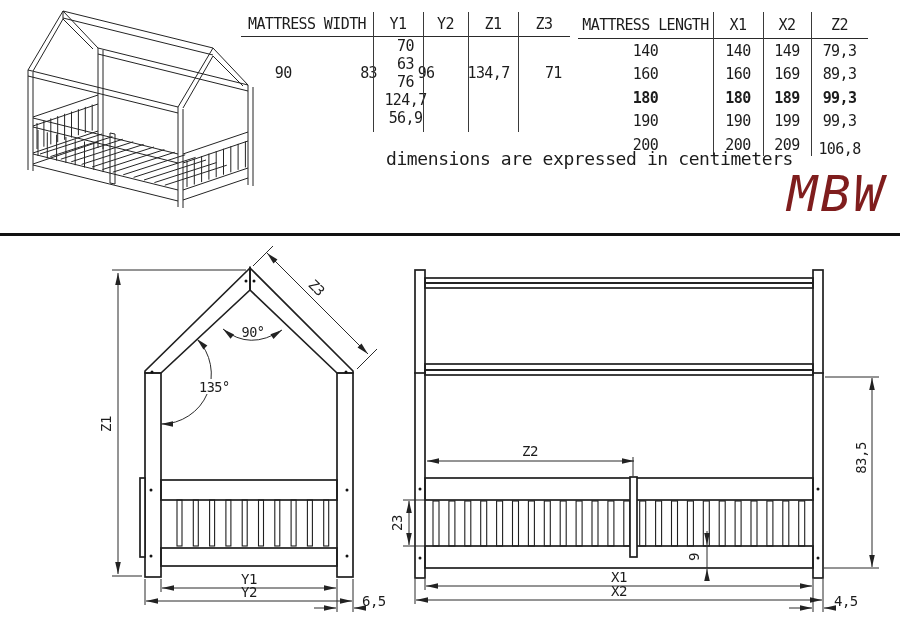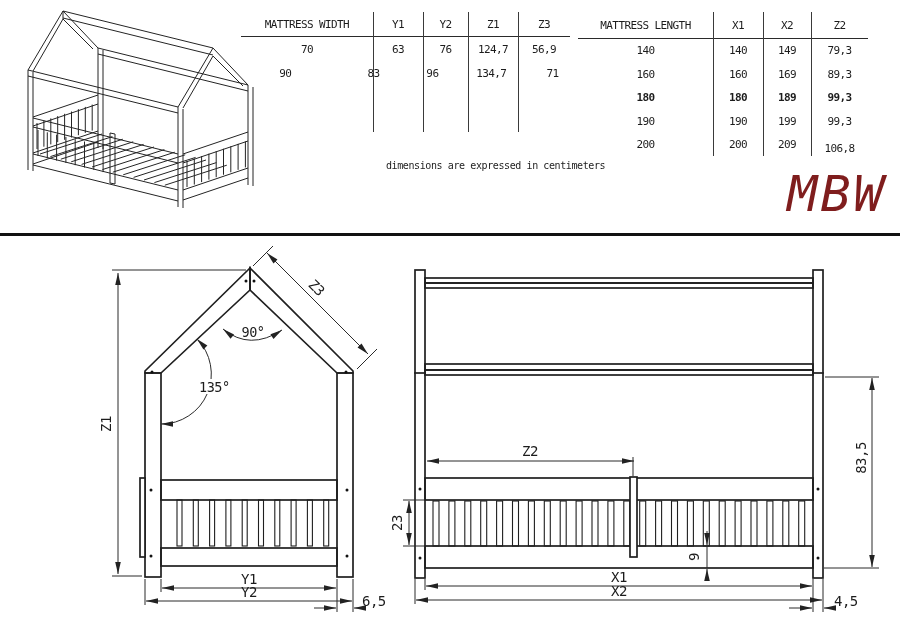--- a/index.html
+++ b/index.html
@@ -9,27 +9,27 @@
   
   .part{stroke:#1f1f1f;stroke-width:1.7;fill:none;stroke-linecap:square;}
   .partw{stroke:#1f1f1f;stroke-width:1.7;fill:#fff;}
   .dim{stroke:#2b2b2b;stroke-width:1;fill:none;}
   .slats rect{stroke:#1f1f1f;stroke-width:1.1;fill:none;}
   .isoln line, .iso{stroke:#242424;stroke-width:1;fill:none;}
   .dot{fill:#111;stroke:none;}
   text.dlab{font-family:"DejaVu Sans Mono",monospace;font-size:14px;fill:#1c1c1c;letter-spacing:-0.5px;}
   text.alab{font-family:"DejaVu Sans Mono",monospace;font-size:13.5px;fill:#1c1c1c;letter-spacing:-0.5px;}
   
-  .dtable{position:absolute;font-size:11px;letter-spacing:-0.6px;color:#1c1c1c;}
+  .dtable{position:absolute;font-size:15px;letter-spacing:-0.6px;color:#1c1c1c;}
   .dtable .seps{position:absolute;top:0;bottom:0;}
   .sep{position:absolute;top:0;bottom:0;width:1px;background:#3a3a3a;}
   .trow{display:flex;align-items:center;}
   .hrow{border-bottom:1.6px solid #2a2a2a;}
   .tcell{display:flex;align-items:center;justify-content:center;white-space:nowrap;}
-  .note{position:absolute;left:386px;top:160px;font-size:10px;letter-spacing:-0.4px;color:#1c1c1c;}
+  .note{position:absolute;left:386px;top:148px;font-size:18px;letter-spacing:-0.4px;color:#1c1c1c;}
   .brand{position:absolute;left:778px;top:167px;width:118px;font-size:50px;font-style:italic;
          letter-spacing:3px;color:#7f1d1d;line-height:1.1;text-align:center;}
 </style>
 </head>
 <body>
 
 <svg class="sheet" viewBox="0 0 900 630">
   <defs>
     <marker id="mE" markerUnits="userSpaceOnUse" markerWidth="14" markerHeight="8" refX="13" refY="4" orient="auto">
         <path d="M13,4 L1,1.2 L1,6.8 Z" fill="#222"></path>
@@ -325,21 +325,21 @@
     <div class="sep" style="left:227px;"></div>
       <div class="sep" style="left:277px;"></div>
   </div>
   <div class="trow hrow" style="height:24px;">
     <div class="tcell" style="width:132px;">MATTRESS WIDTH</div>
     <div class="tcell" style="width:50px;">Y1</div>
     <div class="tcell" style="width:45px;">Y2</div>
     <div class="tcell" style="width:50px;">Z1</div>
     <div class="tcell" style="width:52px;">Z3</div>
   </div>
-  <div class="trow" style="height:24px;">
+  <div class="trow" style="height:24px;flex-direction:column;">
     <div class="tcell" style="width:132px;">70</div>
     <div class="tcell" style="width:50px;">63</div>
     <div class="tcell" style="width:45px;">76</div>
     <div class="tcell" style="width:50px;">124,7</div>
     <div class="tcell" style="width:52px;">56,9</div>
   </div>
   <div class="trow" style="height:24px;gap:27px;">
     <div class="tcell" style="width:132px;">90</div>
     <div class="tcell" style="width:50px;">83</div>
     <div class="tcell" style="width:45px;">96</div>

